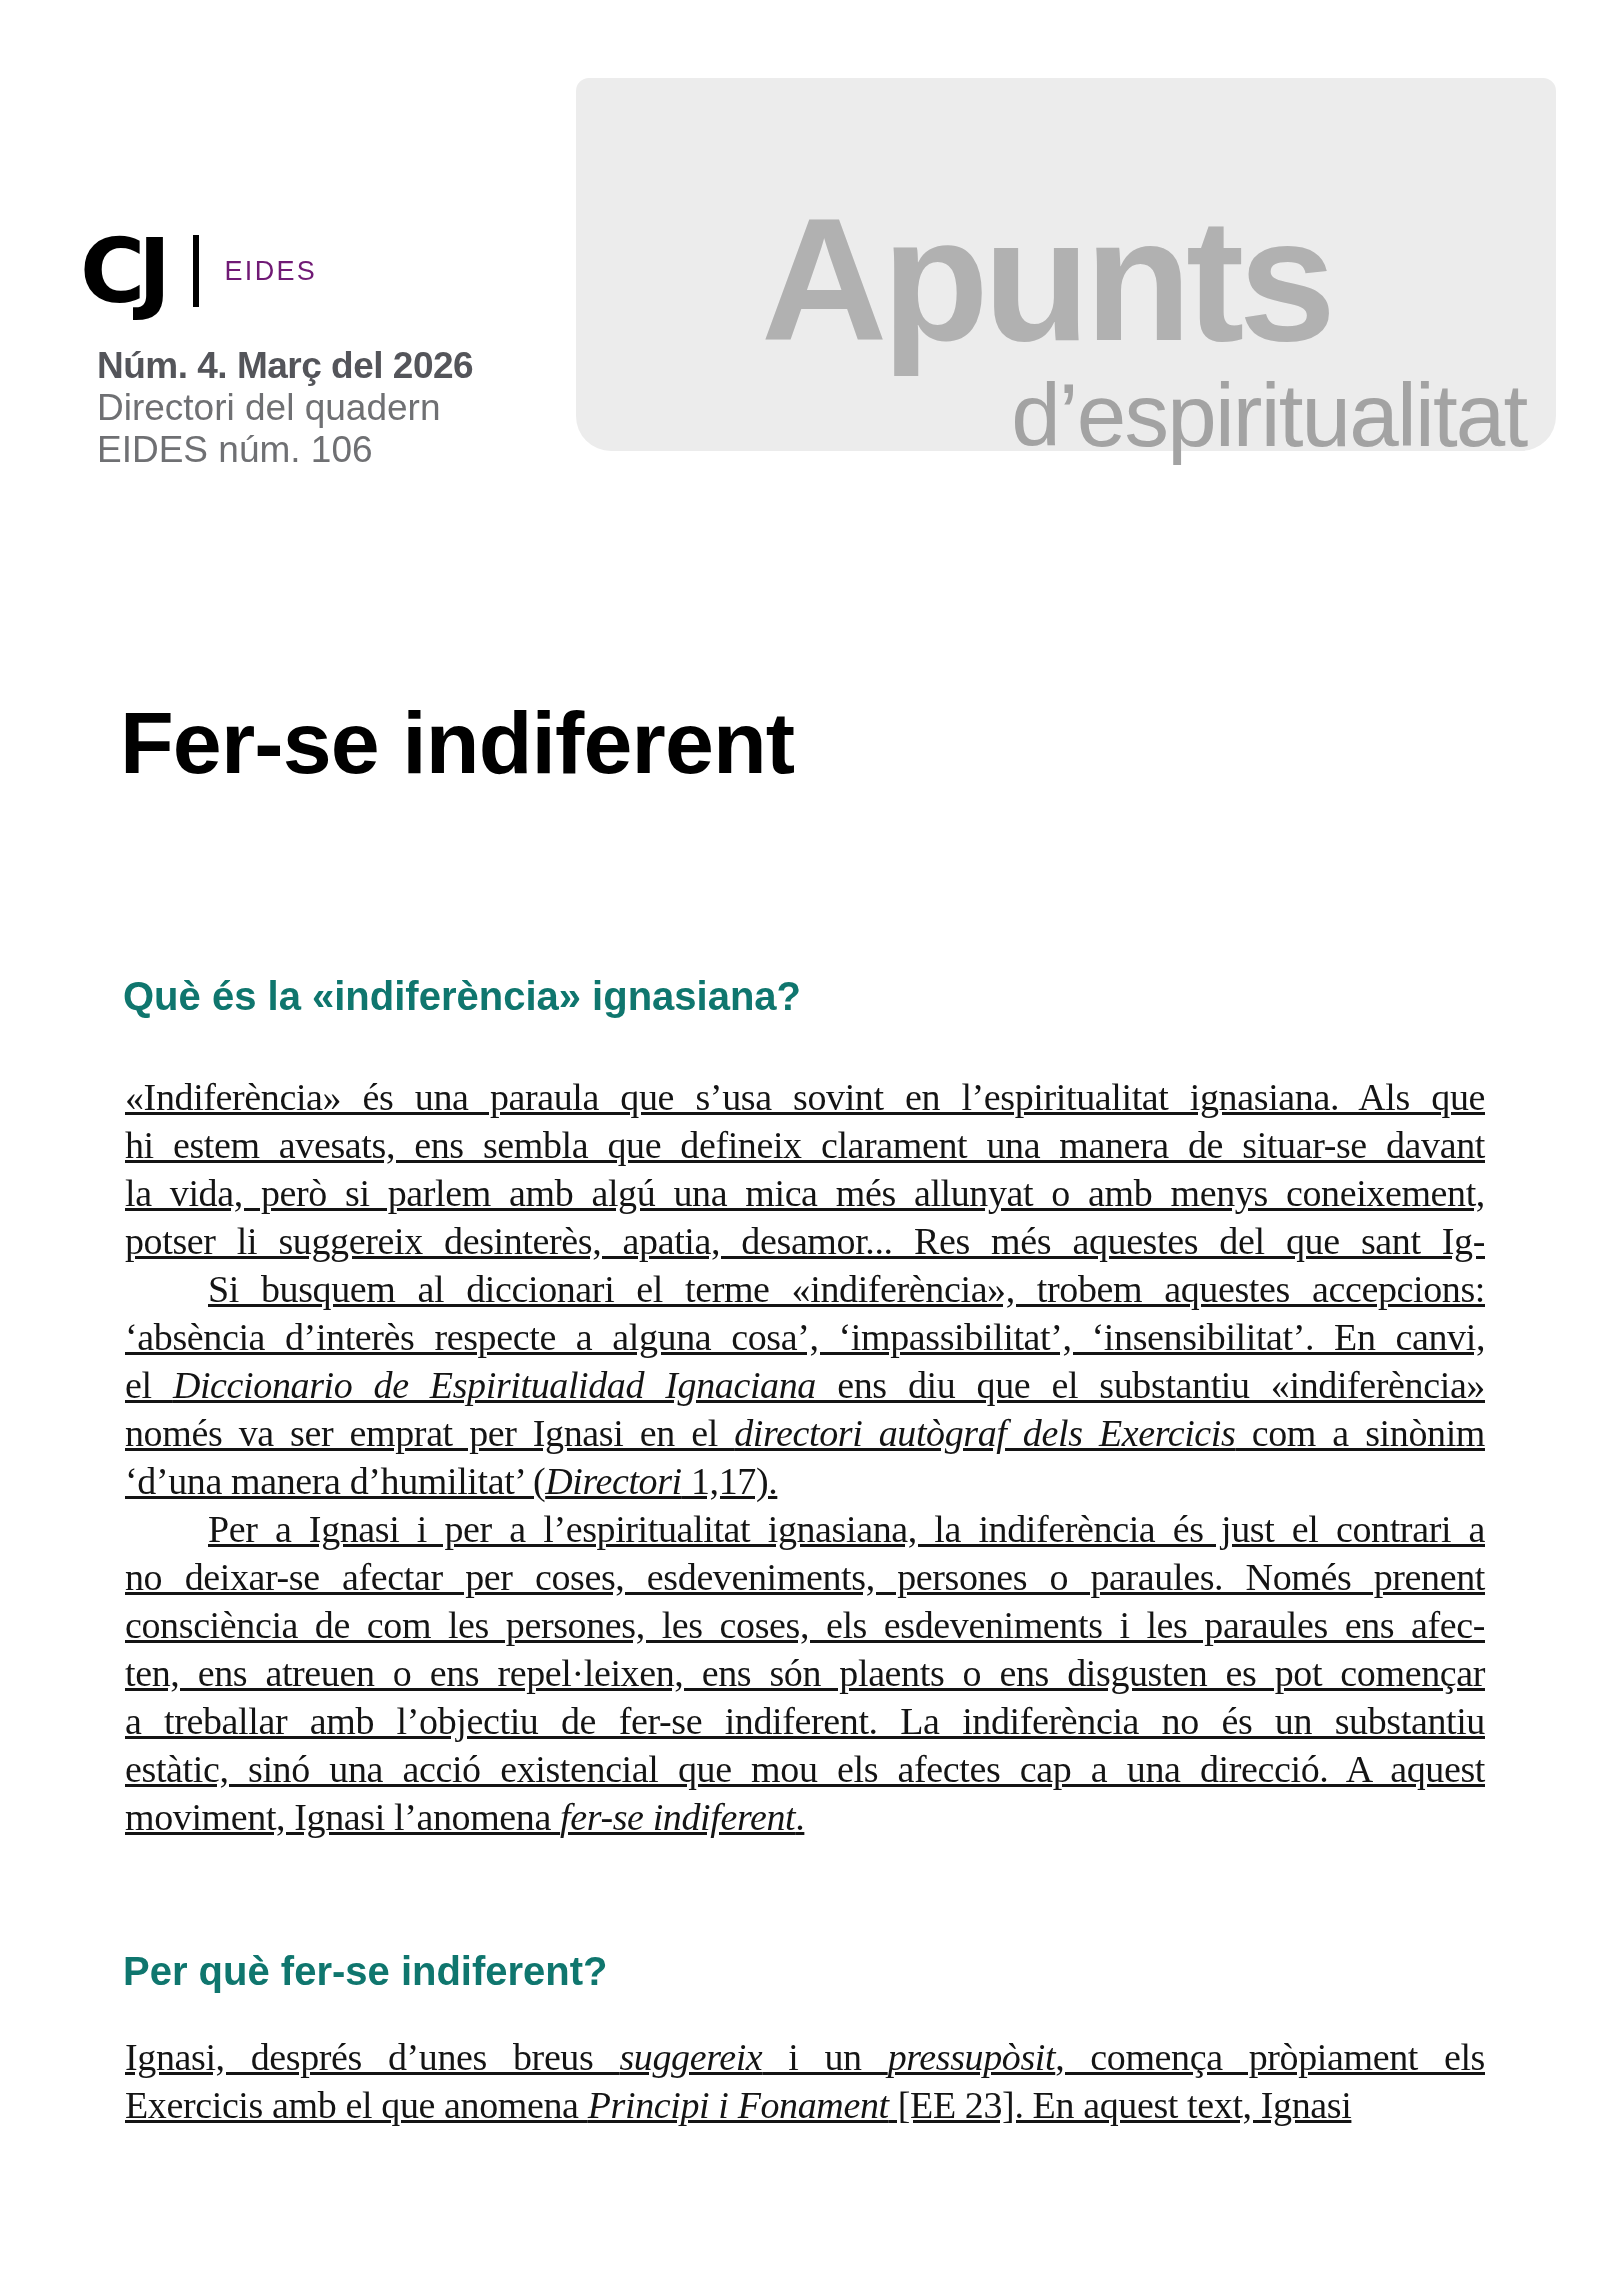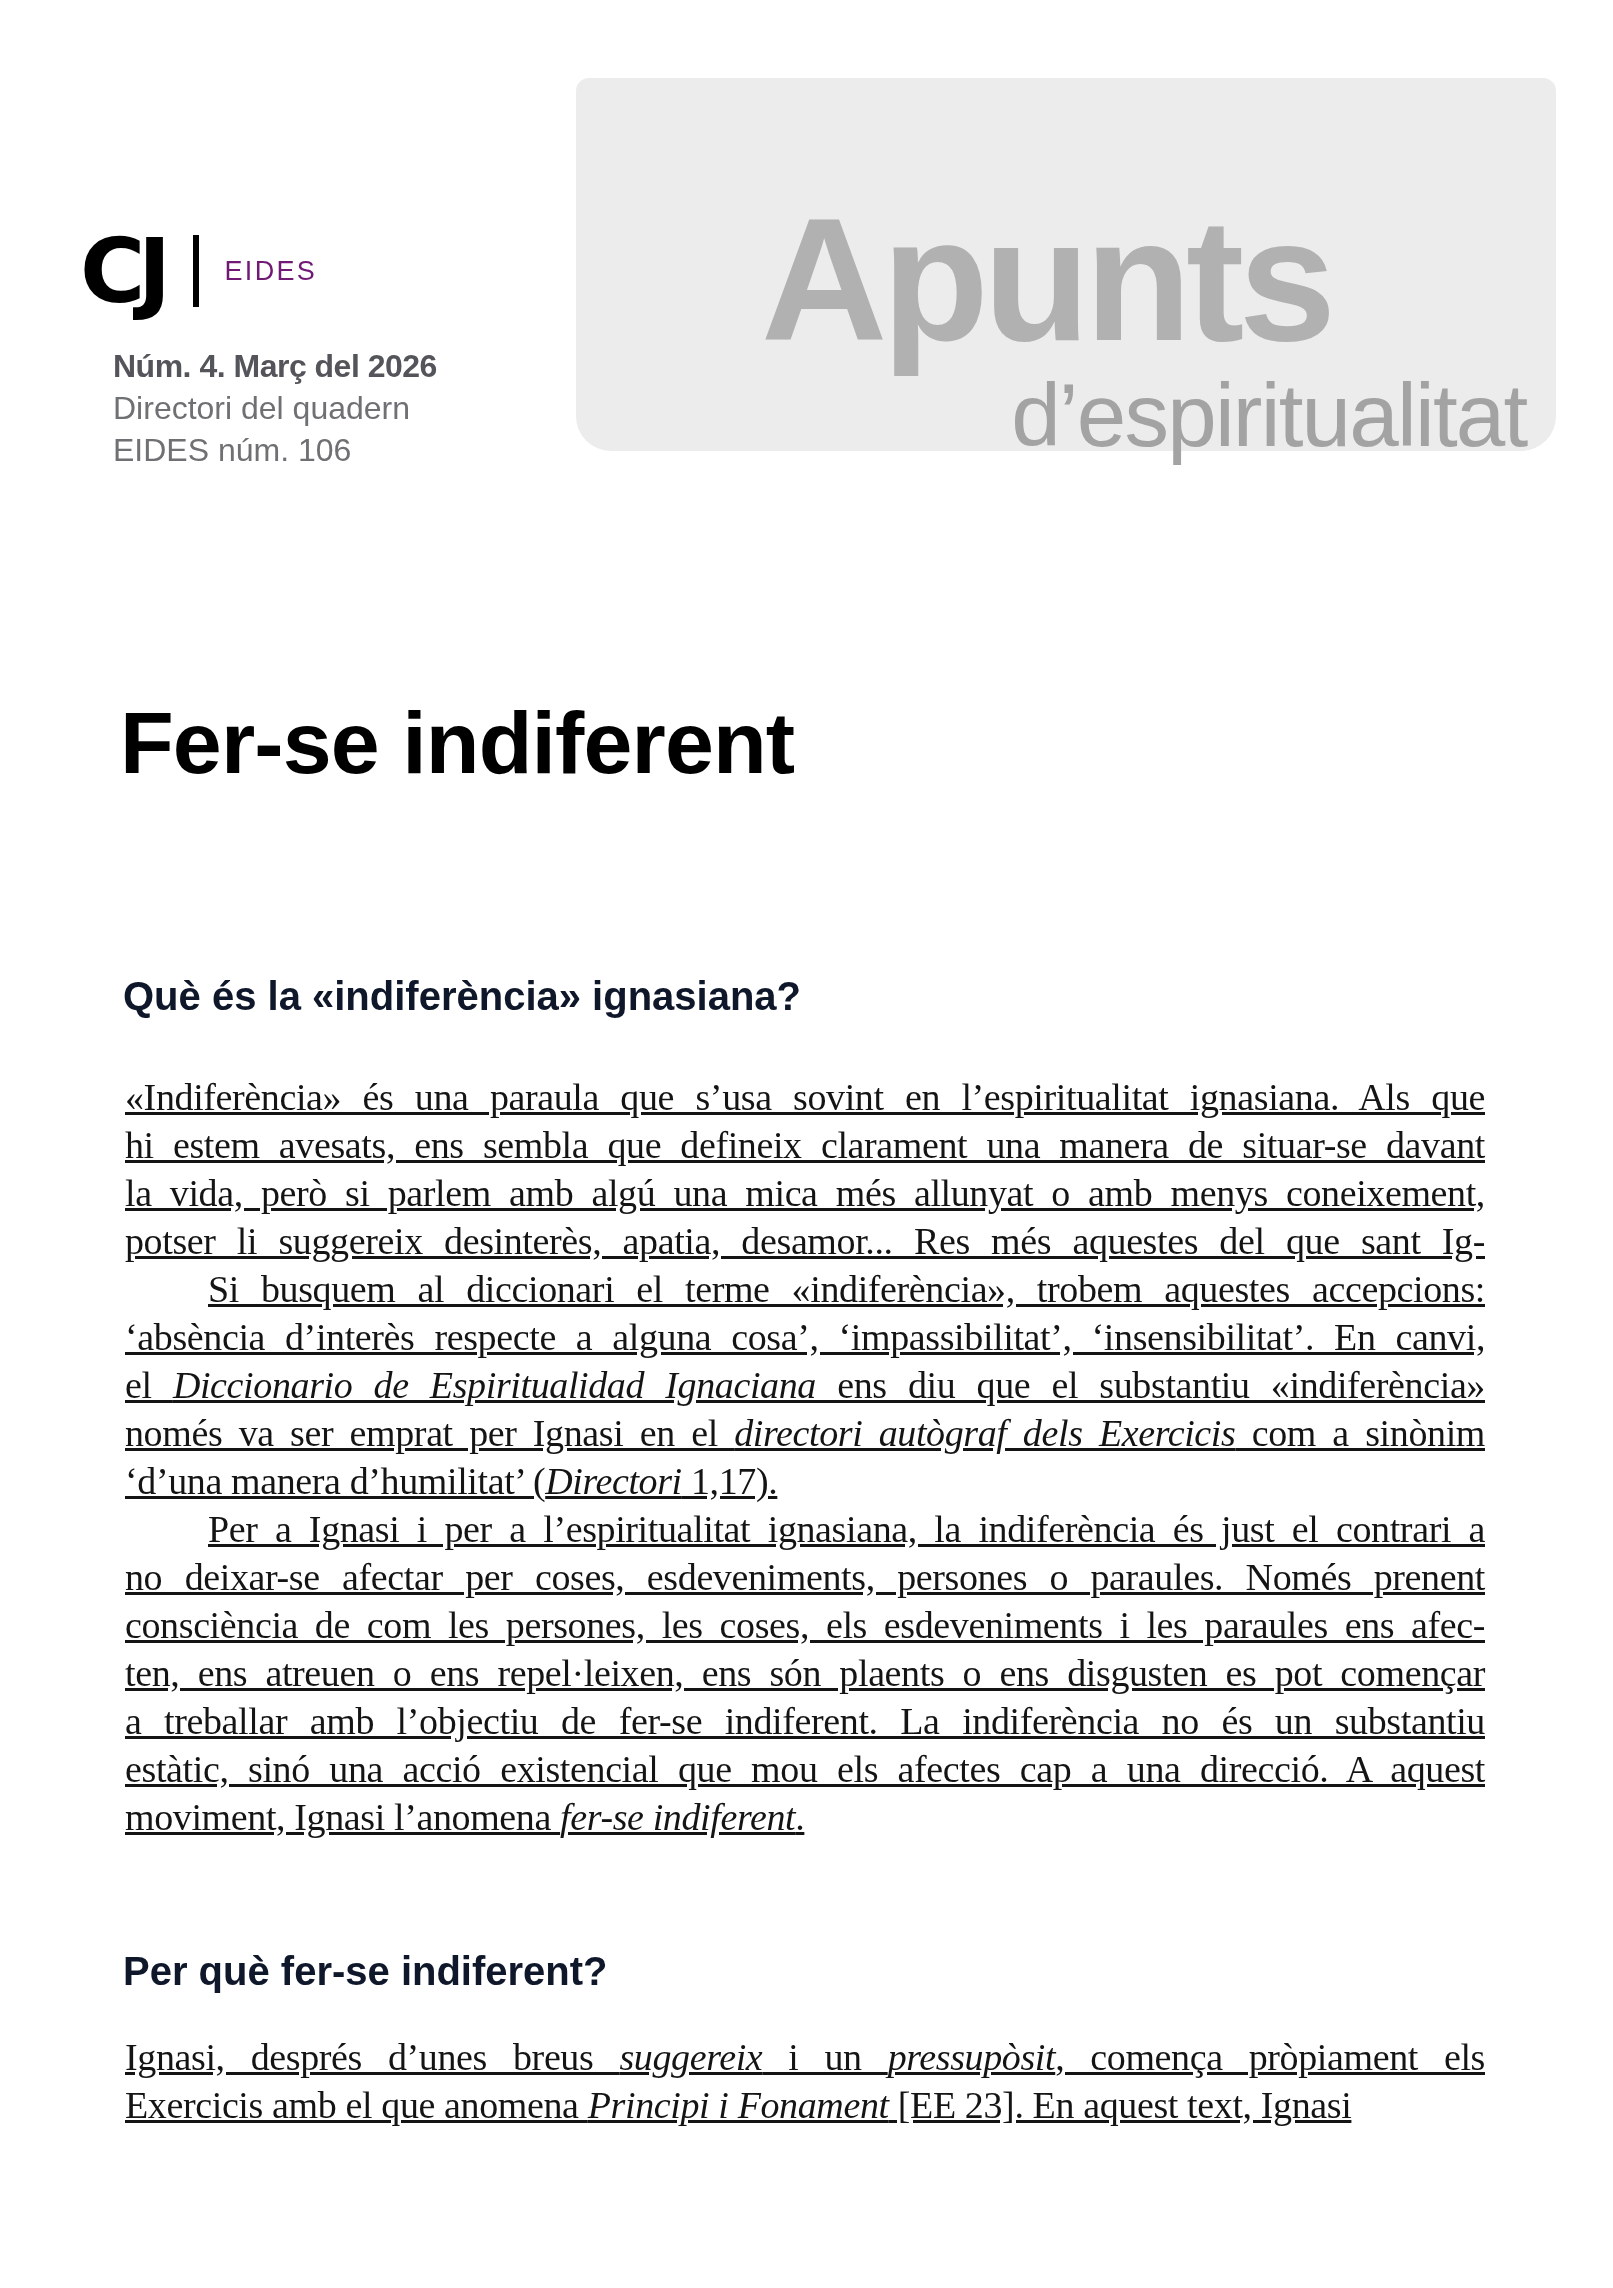--- a/index.html
+++ b/index.html
@@ -66,24 +66,23 @@
   .logo-brand {
     font-size: 27px;
     font-weight: 300;
     letter-spacing: 2.3px;
     color: #701a75;
   }
 
   .issue-block {
     position: absolute;
     left: 97px; top: 345px;
-    font-size: 32px;
+    font-size: 37px;
     line-height: 42px;
     color: var(--issue-soft, #6f7073);
-    margin-left: 16px;
   }
   .issue-strong {
     font-weight: bold;
     letter-spacing: -0.5px;
     color: var(--issue-strong, #54555a);
   }
 
   
   .article-title {
     position: absolute;
@@ -97,21 +96,21 @@
     white-space: nowrap;
   }
   .section-heading {
     position: absolute;
     left: 123px;
     margin: 0;
     font-size: 40px;
     line-height: 1;
     font-weight: bold;
     letter-spacing: 0;
-    color: #0f172a;
+    color: #0f766e;
     white-space: nowrap;
   }
   .body-block {
     position: absolute;
     left: 125px;
     width: 1360px;
     font-family: "Liberation Serif", serif;
     font-size: 38px;
     color: #141414;
     letter-spacing: -0.01em;

